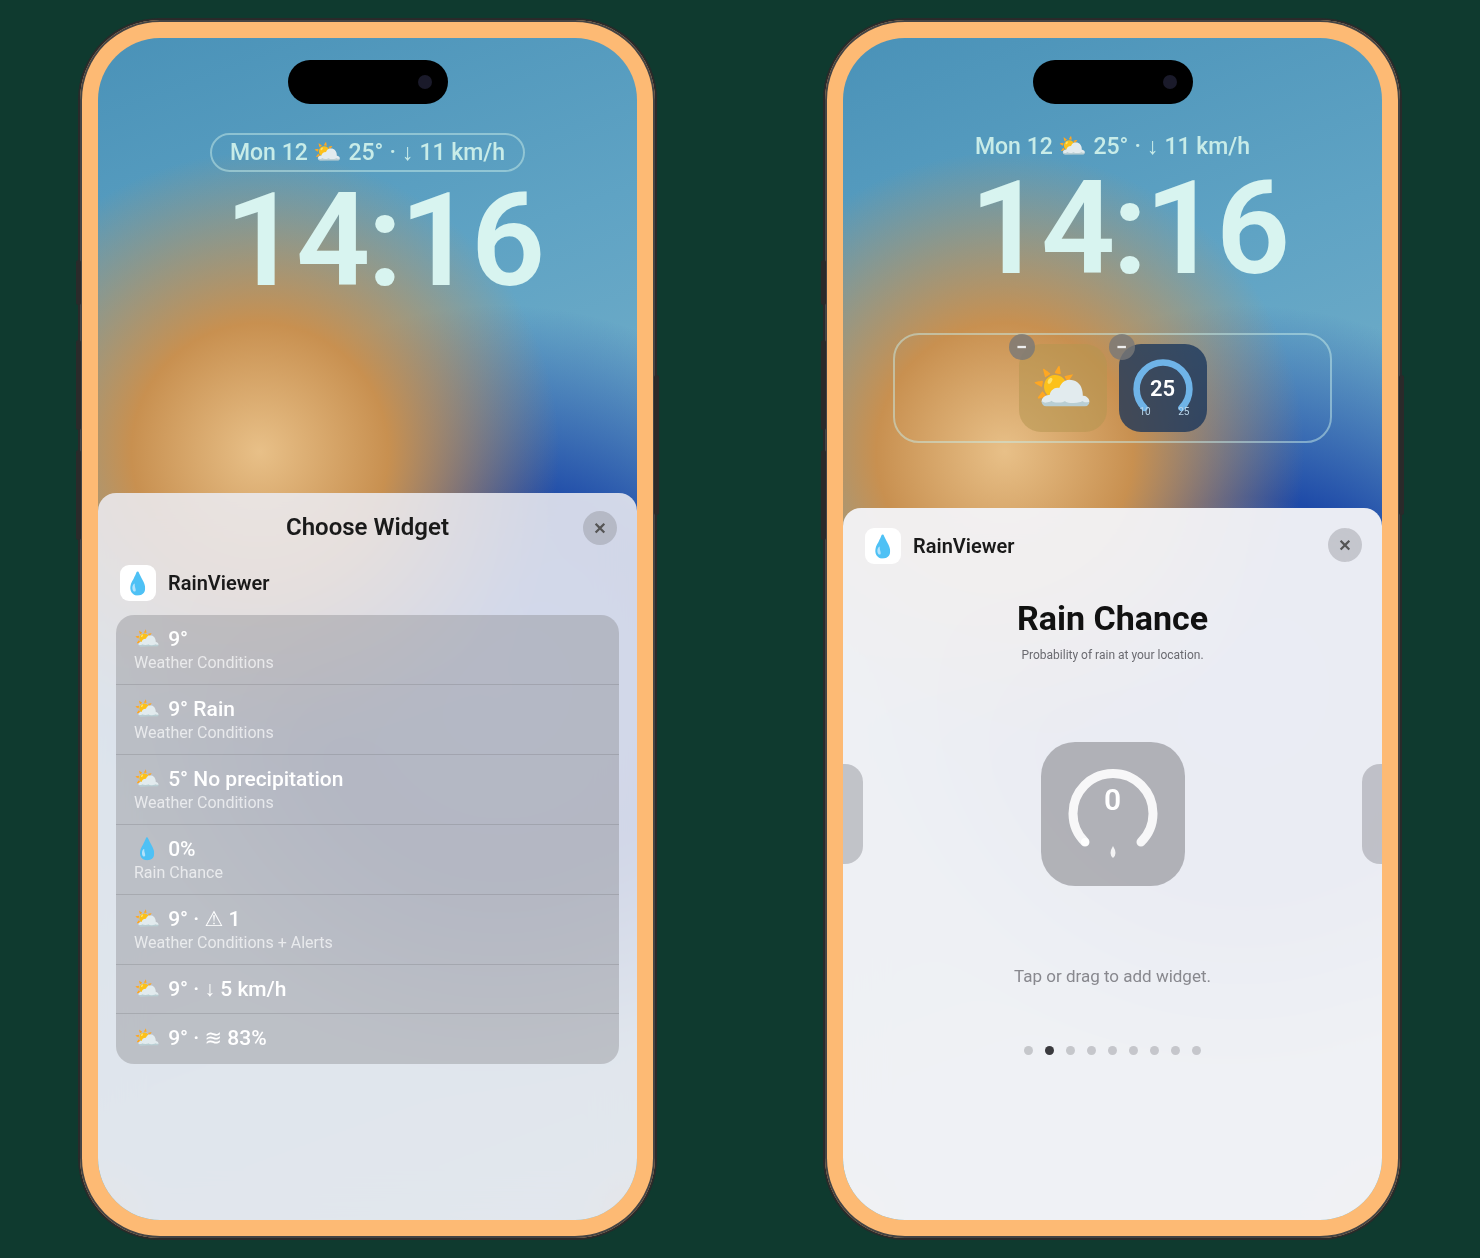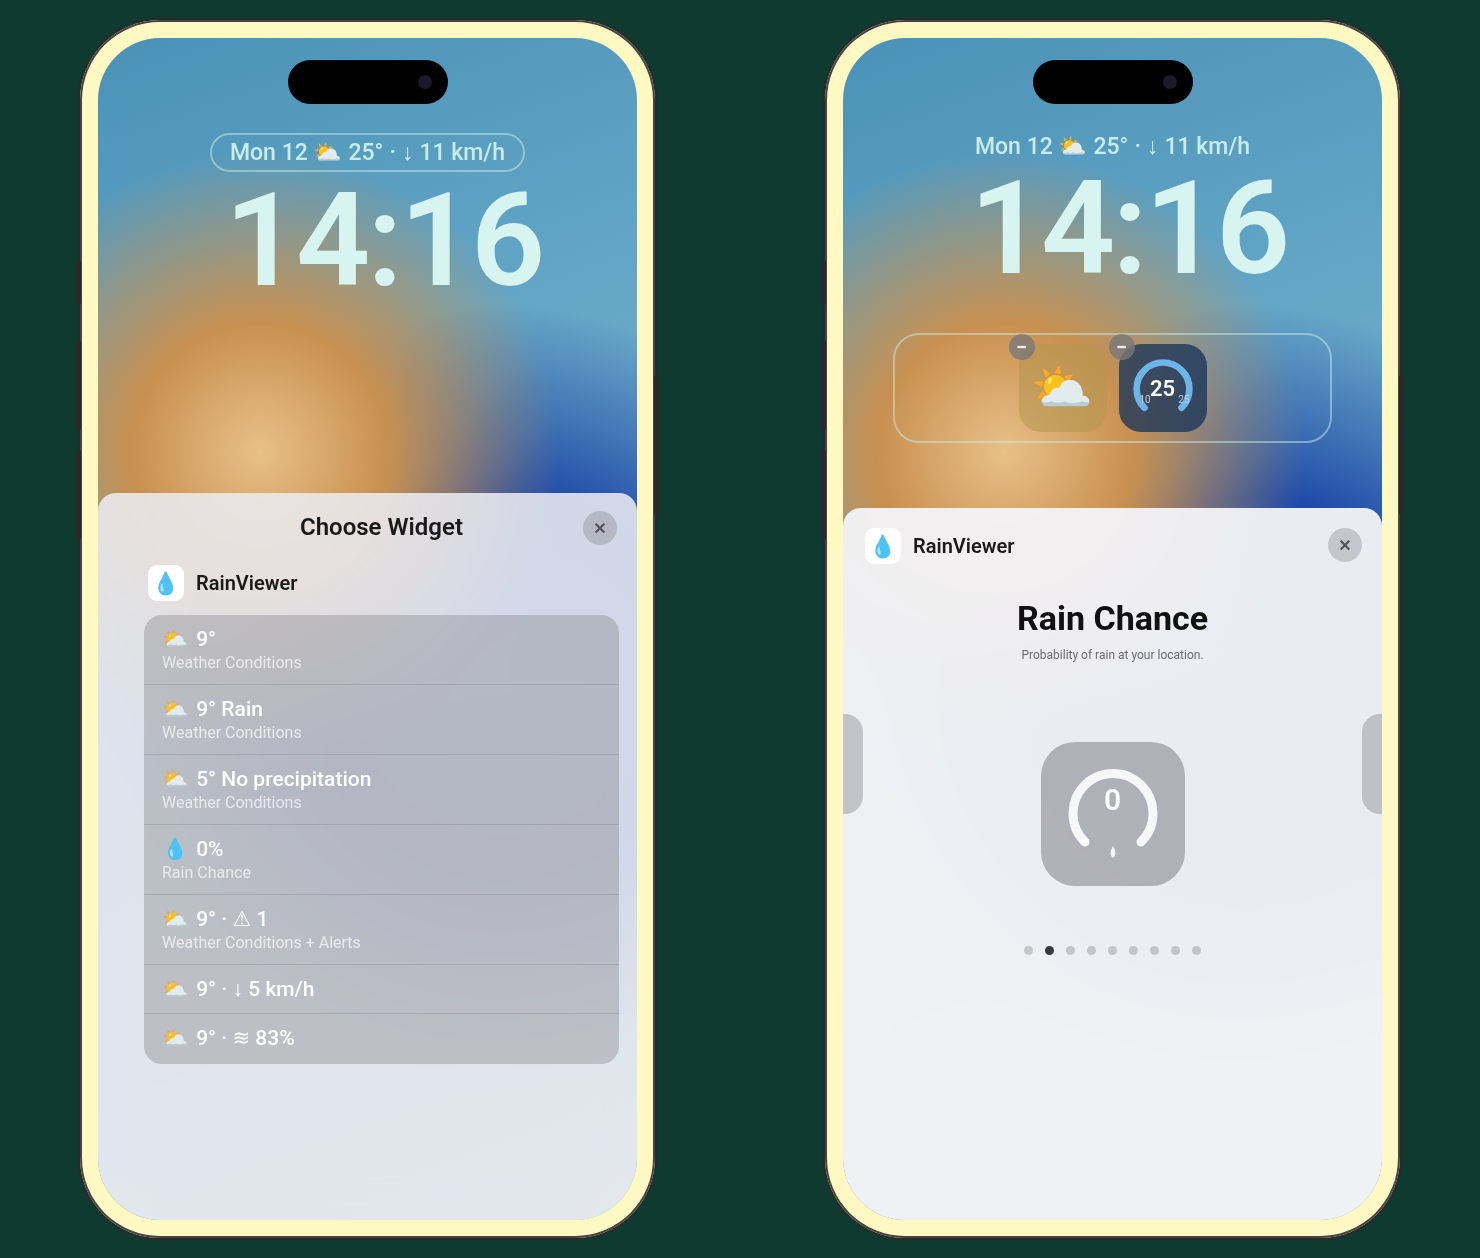--- a/index.html
+++ b/index.html
@@ -1,36 +1,36 @@
 <!DOCTYPE html>
 <html><head>
 <meta charset="utf-8">
 <style>
   * { box-sizing: border-box; margin: 0; padding: 0; font-family: -apple-system, BlinkMacSystemFont, "Segoe UI", Roboto, Helvetica, Arial, sans-serif; }
   body { background: #0f3a2f; width: 1480px; height: 1258px; display: flex; gap: 170px; padding: 20px 40px; align-items: flex-start; justify-content: center; }
-  .phone-frame { width: 575px; height: 1218px; background: #fef9c3; border-radius: 80px; padding: 18px; position: relative; box-shadow: 0 0 0 2px #2a2a2a, inset 0 0 0 2px #444; }
+  .phone-frame { width: 575px; height: 1218px; background: #fdba74; border-radius: 80px; padding: 18px; position: relative; box-shadow: 0 0 0 2px #2a2a2a, inset 0 0 0 2px #444; }
   .screen { width: 100%; height: 100%; border-radius: 62px; overflow: hidden; position: relative; background: radial-gradient(circle at 30% 35%, #e8c088 0%, #c89050 15%, transparent 35%), radial-gradient(circle at 75% 55%, #2a5fc9 0%, #1e4aa8 25%, transparent 50%), linear-gradient(160deg, #4a92b8 0%, #5fa3c4 25%, #7fb5cc 60%, #a5cdd9 100%); }
   .island { position: absolute; top: 22px; left: 50%; transform: translateX(-50%); width: 160px; height: 44px; background: #000; border-radius: 26px; z-index: 100; }
   .island::after { content:""; position:absolute; right:16px; top:50%; transform:translateY(-50%); width:14px; height:14px; border-radius:50%; background:#1a1a2a; }
   .lock-top { position: absolute; top: 95px; left: 0; right: 0; text-align: center; color: #d4f2f0; }
   .date-widget { display: inline-flex; align-items: center; gap: 6px; font-size: 23px; font-weight: 500; color: #c8ece8; }
   .date-widget.framed { border: 2px solid rgba(200,236,232,0.5); border-radius: 30px; padding: 4px 18px; }
   .clock { font-size: 130px; font-weight: 600; letter-spacing: -3px; color: #d8f4f0; margin-top: 4px; line-height: 1; padding-left: 32px; }
   .widget-row { position:absolute; top:295px; left:50px; right:50px; height:110px; border:2px solid rgba(200,236,232,0.5); border-radius:26px; display:flex; gap:12px; justify-content:center; align-items:center; padding:10px; }
   .lock-widget { width:88px; height:88px; border-radius:22px; position:relative; display:flex; align-items:center; justify-content:center; }
   .lock-widget.sun { background:rgba(180,150,80,0.55); }
   .lock-widget.gauge-w { background:rgba(20,50,90,0.75); }
   .remove-badge { position:absolute; top:-10px; left:-10px; width:26px; height:26px; border-radius:50%; background:rgba(120,120,120,0.8); color:#eee; display:flex; align-items:center; justify-content:center; font-size:20px; font-weight:700; line-height:1; z-index:5;}
   .gauge { width:66px; height:66px; position:relative; }
   .gauge svg { width:100%; height:100%; }
   .gauge .val { position:absolute; inset:0; display:flex; align-items:center; justify-content:center; color:#fff; font-size:22px; font-weight:600; }
-  .gauge .lo, .gauge .hi { position:absolute; bottom:16px; font-size:10px; color:#b8d4e8;margin-top:38px; }
+  .gauge .lo, .gauge .hi { position:absolute; bottom:4px; font-size:10px; color:#b8d4e8;margin-top:38px; }
   .gauge .lo { left:10px; } .gauge .hi { right:6px; }
   .sheet { position:absolute; left:0; right:0; bottom:0; background:rgba(235,235,240,0.88); backdrop-filter: blur(20px); border-radius: 18px 18px 0 0; }
-  .sheet1 { top: 455px; padding-left: 28px; }
+  .sheet1 { top: 455px; }
   .sheet2 { top: 470px; background:rgba(242,242,246,0.96); }
   .sheet-header { display:flex; align-items:center; justify-content:center; padding: 20px 22px 16px; position:relative; }
   .sheet-title-lg { font-size:24px; font-weight:600; color:#1a1a1a; }
   .close-btn { position:absolute; right:20px; top:18px; width:34px; height:34px; border-radius:50%; background:rgba(130,130,135,0.35); display:flex; align-items:center; justify-content:center; color:#555; font-size:16px; font-weight:700; cursor:pointer; }
   .app-row { display:flex; align-items:center; gap:12px; padding: 8px 22px 14px; }
   .app-icon { width:36px; height:36px; border-radius:9px; background:#fff; display:flex; align-items:center; justify-content:center; font-size:22px; }
   .app-name { font-size:20px; font-weight:600; color:#1a1a1a; }
   .widget-list { margin: 0 18px; background:rgba(140,140,145,0.42); border-radius:18px; overflow:hidden; }
   .witem { padding: 12px 18px; border-bottom:1px solid rgba(120,120,125,0.3); cursor:pointer; }
   .witem:last-child { border-bottom:none; }
@@ -192,20 +192,21 @@
         <div class="detail-title">Rain Chance</div>
         <div class="detail-sub">Probability of rain at your location.</div>
         <div class="preview-box">
           <svg viewBox="0 0 100 100" width="100" height="100">
             <path d="M 22 78 A 40 40 0 1 1 78 78" fill="none" stroke="rgba(255,255,255,0.9)" stroke-width="9" stroke-linecap="round"></path>
             <circle cx="22" cy="78" r="4" fill="#fff"></circle>
             <path d="M 50 82 q -5 8 0 12 q 5 -4 0 -12" fill="rgba(255,255,255,0.85)"></path>
           </svg>
           <div style="position:absolute;top:40px;left:0;right:0;text-align:center;color:#fff;font-size:30px;font-weight:600">0</div>
         </div>
+        <div class="hint">Tap or drag to add widget.</div>
         <div class="dots" id="dots-container">
             <div class="dot"></div>
             <div class="dot active"></div>
             <div class="dot"></div>
             <div class="dot"></div>
             <div class="dot"></div>
             <div class="dot"></div>
             <div class="dot"></div>
             <div class="dot"></div>
             <div class="dot"></div>

